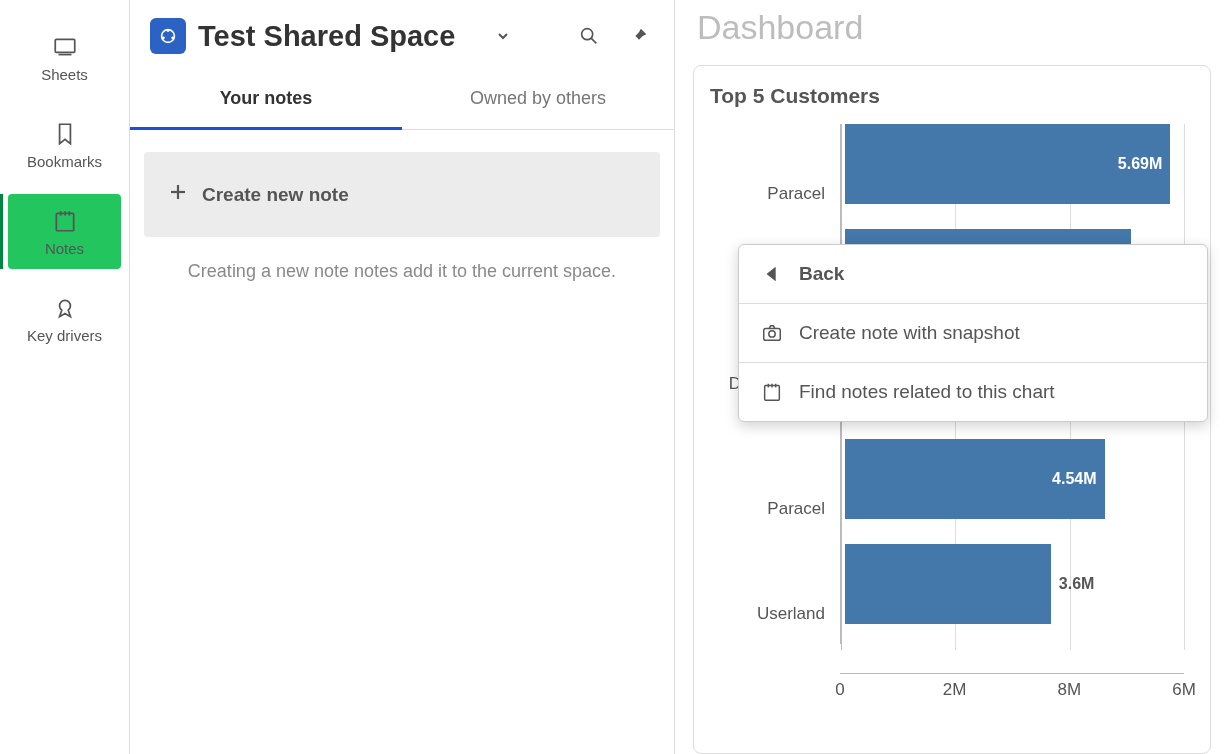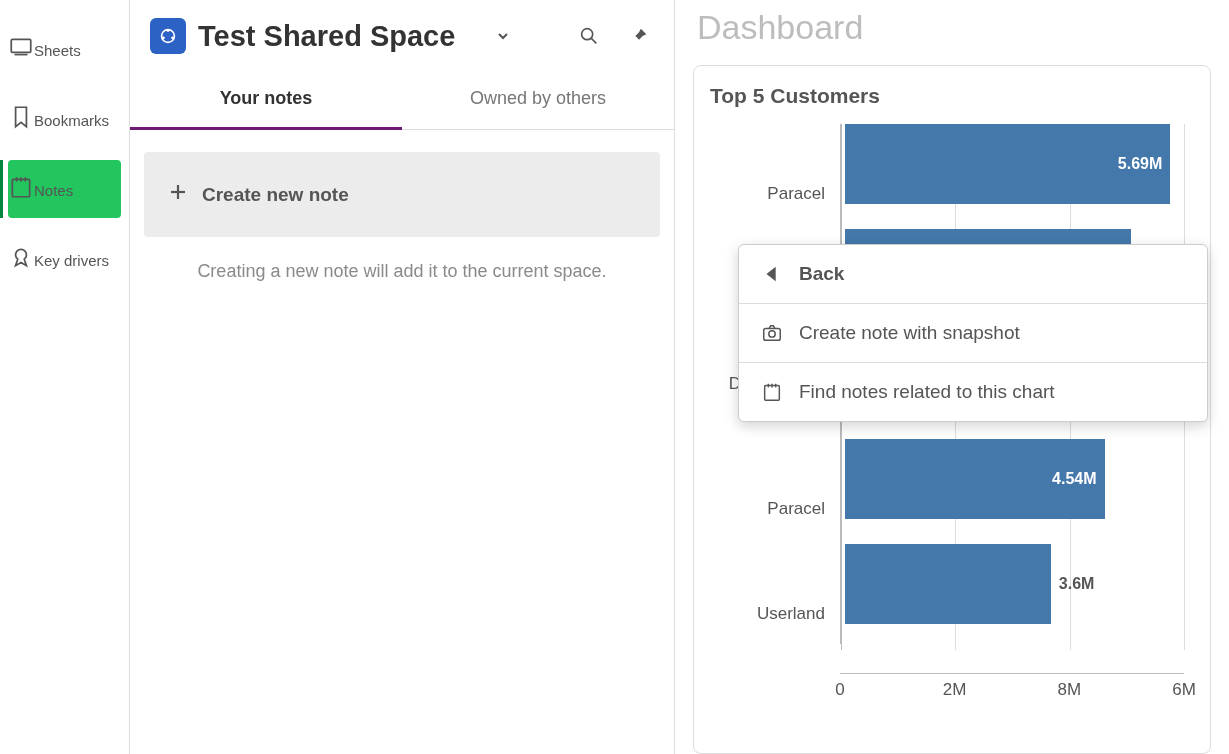--- a/index.html
+++ b/index.html
@@ -16,21 +16,21 @@
   
   .left-nav {
     width: 130px;
     border-right: 1px solid #ddd;
     display: flex;
     flex-direction: column;
     padding-top: 14px;
   }
   .nav-item {
     display: flex;
-    flex-direction: row;
+    flex-direction: column;
     align-items: center;
     padding: 14px 0 12px;
     font-size: 15px;
     color: #555;
     cursor: pointer;
     margin: 6px 8px;
     border-radius: 4px;
     position: relative;
   }
   .nav-item.active {
@@ -99,21 +99,21 @@
     flex: 1;
     text-align: center;
     padding: 20px 0 18px;
     font-size: 18px;
     color: #767676;
     cursor: pointer;
   }
   .tab.active {
     color: #333;
     font-weight: 600;
-    border-bottom: 3px solid #701a75;
+    border-bottom: 3px solid #1d4ed8;
     margin-bottom: -1px;
   }
 
   .create-note-btn {
     margin: 22px 14px 18px;
     background: #ececec;
     padding: 30px 24px;
     display: flex;
     align-items: center;
     gap: 14px;
@@ -341,21 +341,21 @@
   <div class="create-note-btn">
     <span class="plus-icon">
       <svg viewBox="0 0 20 20" width="20" height="20">
           <line x1="10" y1="3" x2="10" y2="17"></line>
           <line x1="3" y1="10" x2="17" y2="10"></line>
         </svg>
     </span>
     <span>Create new note</span>
   </div>
 
-  <div class="helper-text">Creating a new note will add it to the current space.</div>
+  <div class="helper-text">Creating a new note notes add it to the current space.</div>
 </div>
 
 <div class="right-panel">
   <div class="dash-title">Dashboard</div>
 
   <div class="chart-card">
     <div class="chart-title">Top 5 Customers</div>
 
     <div class="chart-area">
       <div class="plot">

